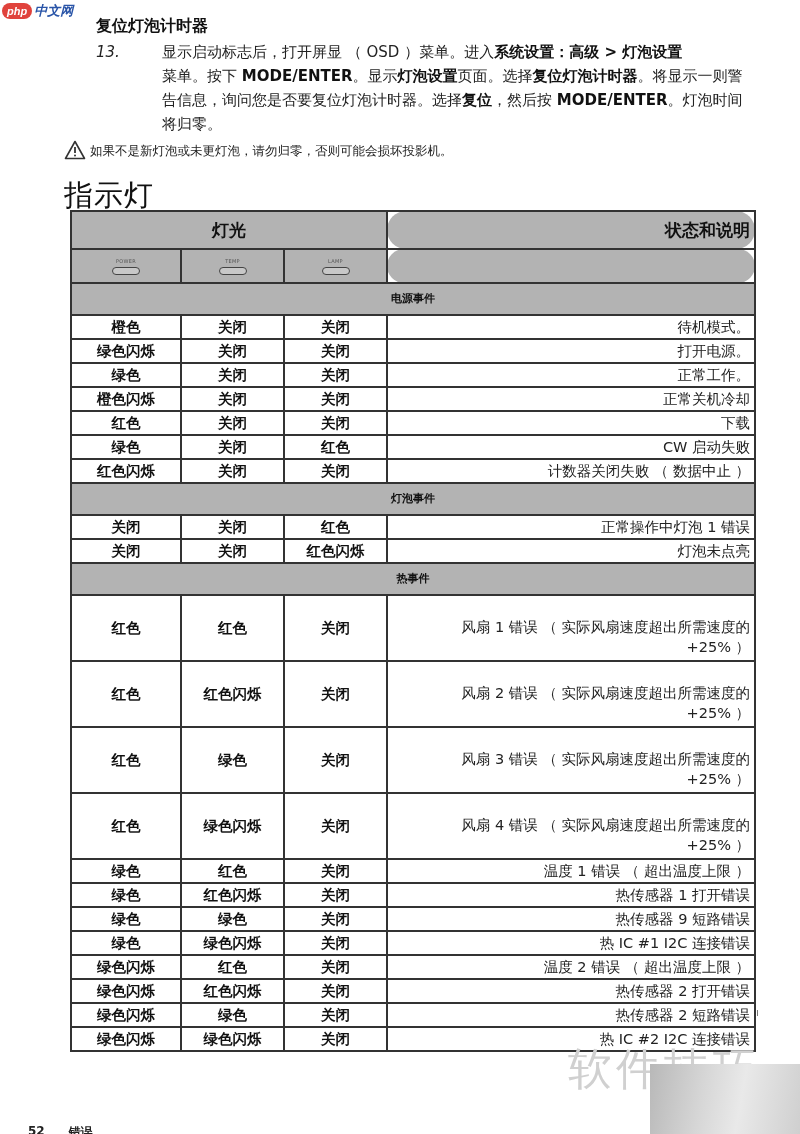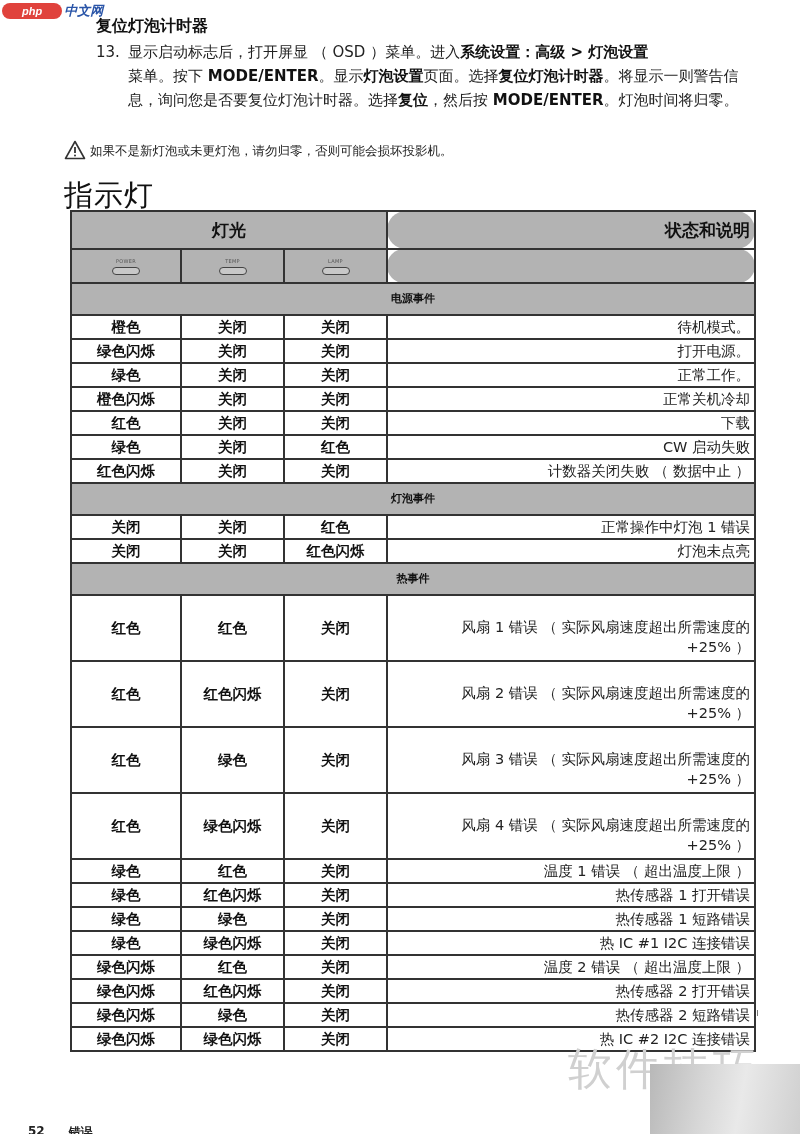--- a/index.html
+++ b/index.html
@@ -6,35 +6,35 @@
     body {
       width: 800px; height: 1134px; position: relative; overflow: hidden;
       background: #ffffff; color: #222;
       font-family: "DejaVu Sans", "Liberation Sans", sans-serif;
     }
     .logo {
       position: absolute; left: 2px; top: 2px; display: flex; align-items: center; gap: 2px;
     }
     .logo .php {
       background: #e0423c; color: #fff; font-style: italic; font-weight: bold;
-      font-size: 11px; border-radius: 9px; padding: 1px 20px; line-height: 14px;
+      font-size: 11px; border-radius: 9px; padding: 1px 5px; line-height: 14px;
       font-family: "Liberation Sans", sans-serif;
     }
     .logo .cn { color: #2a55a8; font-size: 13px; font-style: italic; font-weight: bold; }
 
     .section-title {
       position: absolute; left: 96px; top: 16px;
       font-size: 16px; font-weight: bold; color: #111;
     }
     .step {
       position: absolute; left: 96px; top: 40px; width: 660px;
       font-size: 15px; line-height: 24px; color: #222;
     }
-    .step .num { position: absolute; left: 0; top: 0; }
-    .step .body { margin-left: 32px; }
+    .step .num { position: absolute; left: 0; top: 0; font-style: italic; }
+    .step .body { margin-left: 66px; }
     .step b { color: #111; }
 
     .warning {
       position: absolute; left: 64px; top: 140px; display: flex; align-items: flex-end;
       font-size: 12.5px; color: #222;
     }
     .warning .tri { width: 22px; height: 20px; margin-right: 4px; }
 
     .page-heading {
       position: absolute; left: 64px; top: 168px; font-size: 29px; color: #111;
@@ -241,21 +241,21 @@
       <tr>
         <td>绿色</td>
         <td>红色闪烁</td>
         <td>关闭</td>
         <td class="desc"><span>热传感器 1 打开错误</span></td>
       </tr>
       <tr>
         <td>绿色</td>
         <td>绿色</td>
         <td>关闭</td>
-        <td class="desc"><span>热传感器 1 短路错误</span></td>
+        <td class="desc"><span>热传感器 9 短路错误</span></td>
       </tr>
       <tr>
         <td>绿色</td>
         <td>绿色闪烁</td>
         <td>关闭</td>
         <td class="desc"><span>热 IC #1 I2C 连接错误</span></td>
       </tr>
       <tr>
         <td>绿色闪烁</td>
         <td>红色</td>

